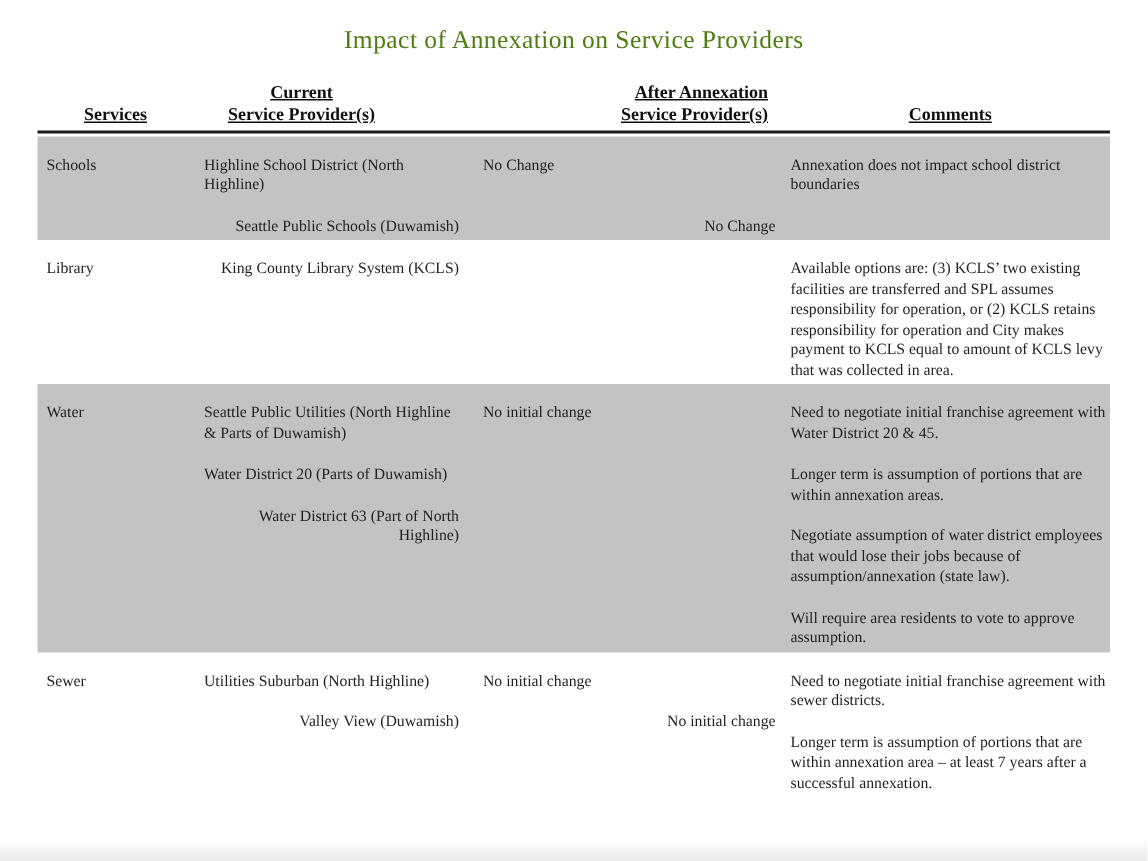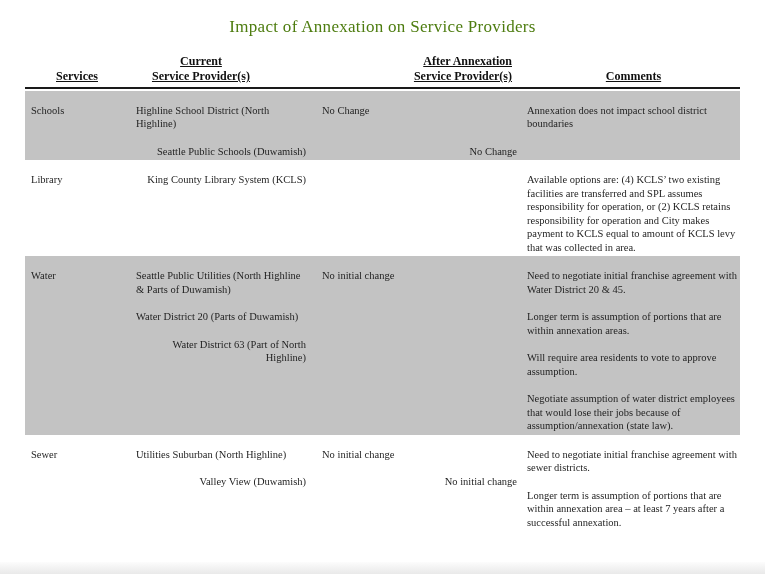--- a/index.html
+++ b/index.html
@@ -123,21 +123,21 @@
       </div>
     </div>
     <div class="trow">
       <div class="svc">Library</div>
       <div class="pairs">
         <div class="pair">
           <div class="cur">King County Library System (KCLS)</div>
         </div>
       </div>
       <div class="com">
-        <p class="cpara">Available options are: (4) KCLS’ two existing facilities are transferred and SPL assumes responsibility for operation, or (2) KCLS retains responsibility for operation and City makes payment to KCLS equal to amount of KCLS levy that was collected in area.</p>
+        <p class="cpara">Available options are: (3) KCLS’ two existing facilities are transferred and SPL assumes responsibility for operation, or (2) KCLS retains responsibility for operation and City makes payment to KCLS equal to amount of KCLS levy that was collected in area.</p>
       </div>
     </div>
     <div class="trow shaded">
       <div class="svc">Water</div>
       <div class="pairs">
         <div class="pair">
           <div class="cur">Seattle Public Utilities (North Highline &amp; Parts of Duwamish)</div>
           <div class="aft">No initial change</div>
         </div>
         <div class="pair">
@@ -145,22 +145,22 @@
           <div class="aft"></div>
         </div>
         <div class="pair">
           <div class="cur">Water District 63 (Part of North Highline)</div>
           <div class="aft"></div>
         </div>
       </div>
       <div class="com">
         <p class="cpara">Need to negotiate initial franchise agreement with Water District 20 &amp; 45.</p>
         <p class="cpara">Longer term is assumption of portions that are within annexation areas.</p>
+        <p class="cpara">Negotiate assumption of water district employees that would lose their jobs because of assumption/annexation (state law).</p>
         <p class="cpara">Will require area residents to vote to approve assumption.</p>
-        <p class="cpara">Negotiate assumption of water district employees that would lose their jobs because of assumption/annexation (state law).</p>
       </div>
     </div>
     <div class="trow">
       <div class="svc">Sewer</div>
       <div class="pairs">
         <div class="pair">
           <div class="cur">Utilities Suburban (North Highline)</div>
           <div class="aft">No initial change</div>
         </div>
         <div class="pair">

